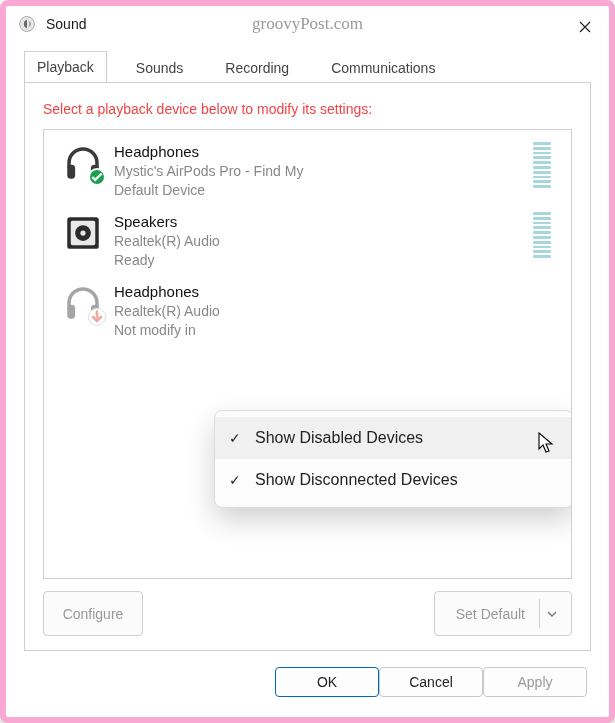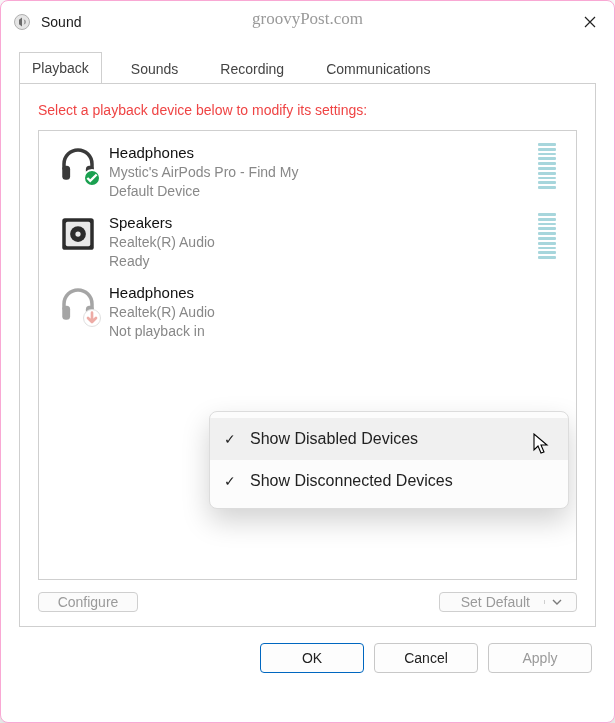--- a/index.html
+++ b/index.html
@@ -8,21 +8,21 @@
       font-family: "Segoe UI", Arial, sans-serif;
       font-size: 14px;
       color: #1a1a1a;
       background: #fff;
       position: relative;
       overflow: hidden;
     }
     .window {
       width: 615px; height: 723px;
       background: #fff;
-      border: 1px solid #f9a8d4;
+      border: 6px solid #f9a8d4;
       border-radius: 8px;
       box-shadow: 0 10px 30px rgba(0,0,0,.25);
       position: relative;
       display: flex;
       flex-direction: column;
     }
     .titlebar {
       height: 42px;
       display: flex;
       align-items: center;
@@ -137,36 +137,36 @@
     .context-item .label { flex: 1; }
     .cursor {
       position: absolute; left: 494px; top: 302px; pointer-events: none;
     }
     .panel-buttons {
       display: flex; align-items: center; gap: 8px;
       margin-top: 12px;
     }
     .panel-buttons .spacer { flex: 1; }
     .btn {
-      height: 20px;
+      height: 45px;
       border: 1px solid #cfcfcf;
       background: #fdfdfd;
       border-radius: 4px;
       font-size: 14px;
       padding: 0 16px;
       color: #555;
       display: inline-flex; align-items: center; justify-content: center;
       min-width: 100px;
     }
     .btn.disabled { color: #9a9a9a; background: #fbfbfb; }
     .btn.split { min-width: 0; padding: 7px; }
     .btn.split .main { padding: 0 14px; height: 100%; display: flex; align-items: center; border-right: 1px solid #cfcfcf; }
     .btn.split .drop { width: 24px; height: 100%; display: flex; align-items: center; justify-content: center; }
     .dialog-footer {
-      display: flex; justify-content: flex-end; gap: 10px;
+      display: flex; justify-content: flex-end; 
       padding: 16px 22px 20px 22px;
     }
     .dlg-btn {
       height: 30px; min-width: 104px;
       border: 1px solid #c8c8c8;
       border-radius: 4px;
       background: #fdfdfd;
       font-size: 14px;
       display: inline-flex; align-items: center; justify-content: center;
       color: #222;
@@ -277,21 +277,21 @@
             </svg>
           <span class="badge down">
               <svg viewBox="0 0 12 12">
                 <path d="M6 2v6M3 6l3 3 3-3" stroke="#d9463a" stroke-width="2" fill="none" stroke-linecap="round" stroke-linejoin="round"></path>
               </svg>
             </span>
         </div>
         <div class="texts">
           <div class="name">Headphones</div>
           <div class="sub">Realtek(R) Audio</div>
-          <div class="sub">Not playback in</div>
+          <div class="sub">Not modify in</div>
         </div>
       </div>
 
       <div class="context-menu">
         <div class="context-item hover">
           <span class="check">✓</span>
           <span class="label">Show Disabled Devices</span>
         </div>
         <div class="context-item">
           <span class="check">✓</span>

